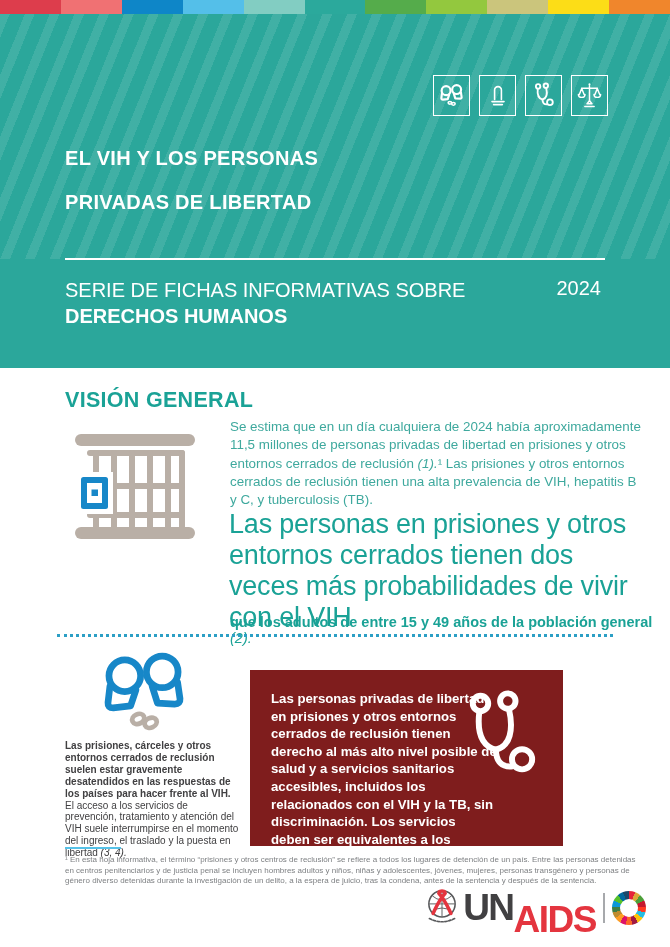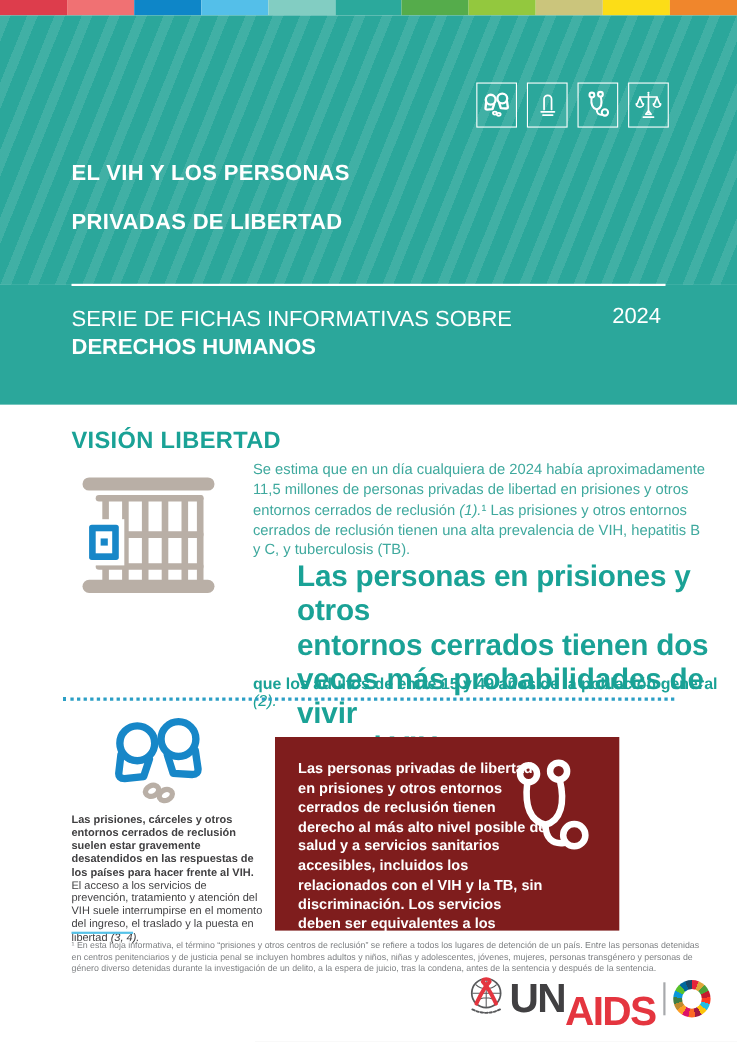--- a/index.html
+++ b/index.html
@@ -41,21 +41,21 @@
     font-size:21.5px; font-weight:bold; color:#1AA296; letter-spacing:0.3px;
   }
   .prison-icon { position:absolute; left:72px; top:62px; }
   .intro {
     position:absolute; left:230px; top:50px; width:414px;
     font-size:13.4px; line-height:18.3px; color:#3FA99E;
   }
   .ref-italic { font-style:italic; }
   .statement {
     position:absolute; left:229px; top:141px; color:#1AA296;
-    font-weight:bold; font-size:27px; line-height:31px; letter-spacing:-0.2px;margin-left:41px;
+    font-weight:normal; font-size:27px; line-height:31px; letter-spacing:-0.2px;
   }
   .statement-sub {
     position:absolute; left:230px; top:246px; color:#1AA296;
     font-weight:bold; font-size:14.5px;
   }
   .statement-sub .ref-italic { font-weight:normal; }
   .dotted-divider {
     position:absolute; left:57px; top:266px; width:556px; height:0;
     border-top:3px dotted #2C9FC5;
   }
@@ -163,21 +163,21 @@
     <div class="band-rule"></div>
     <div class="band-text">
       <div>SERIE DE FICHAS INFORMATIVAS SOBRE</div>
       <div class="bold">DERECHOS HUMANOS</div>
     </div>
     <div class="band-year">2024</div>
   </div>
 
   <div class="bodyarea">
 
-    <div class="overview-heading">VISIÓN LIBERTAD</div>
+    <div class="overview-heading">VISIÓN GENERAL</div>
 
     <div class="prison-icon">
       <svg width="126" height="110" viewBox="0 0 126 110" fill="none" stroke="#B9AFA6" stroke-linecap="round">
         <line x1="9" y1="10" x2="117" y2="10" stroke-width="12"></line>
         <line x1="18" y1="23" x2="110" y2="23" stroke-width="6"></line>
         <line x1="24" y1="23" x2="24" y2="97" stroke-width="6"></line>
         <line x1="42" y1="23" x2="42" y2="97" stroke-width="6"></line>
         <line x1="60" y1="23" x2="60" y2="97" stroke-width="6"></line>
         <line x1="78" y1="23" x2="78" y2="97" stroke-width="6"></line>
         <line x1="96" y1="23" x2="96" y2="97" stroke-width="6"></line>

